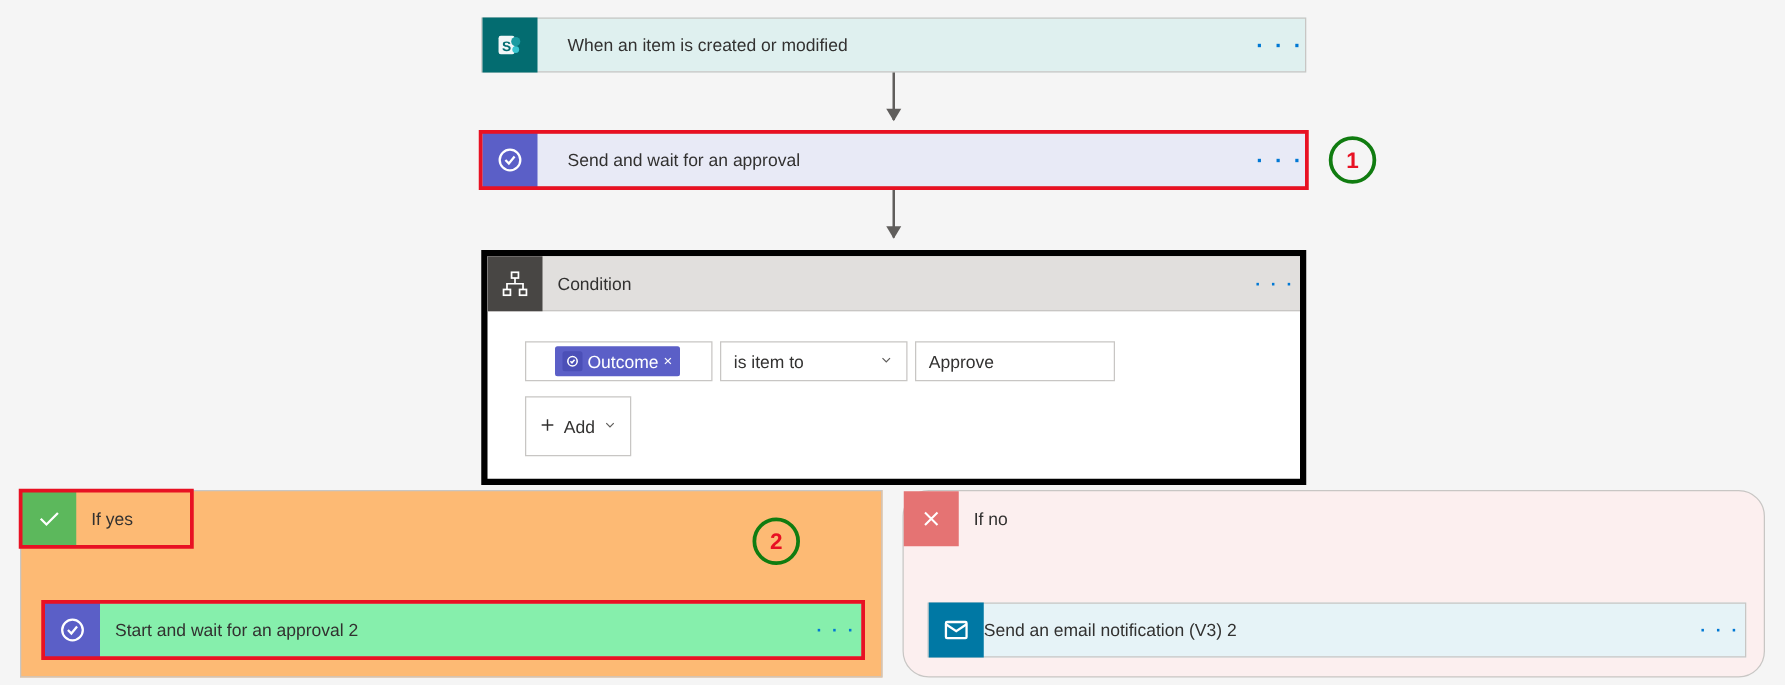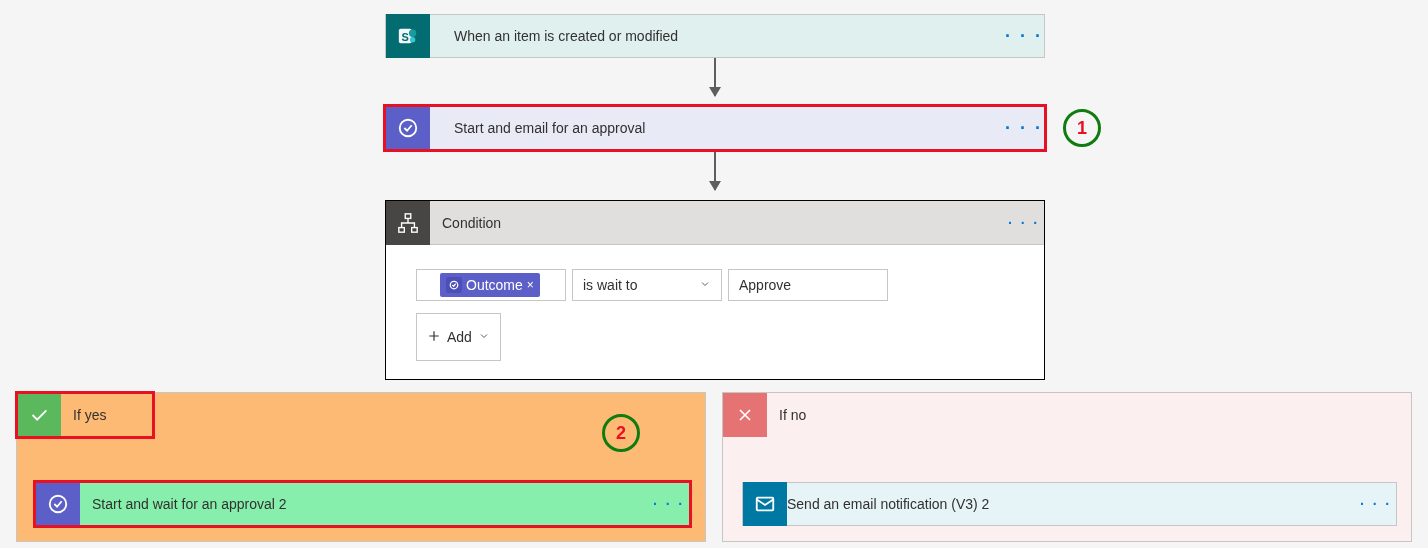--- a/index.html
+++ b/index.html
@@ -69,21 +69,21 @@
       display: flex;
       align-items: center;
       justify-content: center;
       color: #e81123;
       font-weight: bold;
       font-size: 18px;
       background: transparent;
     }
     .condition-panel {
       position: absolute;
-      border: 1px solid #000000;
+      border: 5px solid #000000;
       background: #fff;
     }
     .condition-header {
       display: flex;
       align-items: center;
       height: 44px;
       background: #e1dfdd;
       border-bottom: 1px solid #c8c6c4;
     }
     .condition-header .icon-box {
@@ -136,21 +136,21 @@
     .add-btn {
       display:inline-flex;align-items:center;gap:6px;
       border:1px solid #c8c6c4;padding:4px 10px;height:48px;
       background:#fff;cursor:pointer;
     }
     .ifyes-panel, .ifno-panel {
       position:absolute;
       border:1px solid #c8c6c4;
     }
     .ifyes-panel { background:#fdba74; }
-    .ifno-panel { background:#fcefef; }
+    .ifno-panel { background:#fcefef;border-radius:21px; }
     .branch-header {
       display:flex;align-items:center;height:44px;
     }
     .branch-header .branch-icon {
       width:44px;height:44px;display:flex;align-items:center;justify-content:center;
     }
     .branch-yes-icon { background:#5cb85c; }
     .branch-no-icon { background:#e57373; }
     .ifyes-highlight { outline:3px solid #e81123; outline-offset:-2px; }
     .inner-card {
@@ -188,21 +188,21 @@
 
   <div class="arrow" style="left:714px; top:58px; height:38px;"></div>
 
   <div class="flow-card approval-card highlight-red" style="left:385px; top:106px; width:660px;">
     <div class="icon-box approval-bg">
       <svg width="22" height="22" viewBox="0 0 24 24" fill="none" stroke="#fff" stroke-width="2">
           <circle cx="12" cy="12" r="9"></circle>
           <path d="M8 12l3 3 5-6"></path>
         </svg>
     </div>
-    <div class="title">Start and email for an approval</div>
+    <div class="title">Send and wait for an approval</div>
     <div class="more"><span class="more-dots">· · ·</span></div>
   </div>
   <div class="circle-badge" style="left:1063px; top:109px;">
     <span>1</span>
   </div>
 
   <div class="arrow" style="left:714px; top:152px; height:38px;"></div>
 
   <div class="condition-panel" style="left:385px; top:200px; width:660px;">
     <div class="condition-header">
@@ -225,21 +225,21 @@
               <svg width="10" height="10" viewBox="0 0 24 24" fill="none" stroke="#fff" stroke-width="3">
                   <circle cx="12" cy="12" r="9"></circle>
                   <path d="M8 12l3 3 5-6"></path>
                 </svg>
             </span>
             <span>Outcome</span>
             <span class="pill-x">×</span>
           </span>
         </div>
         <div class="operator-select">
-          <span>is wait to</span>
+          <span>is item to</span>
           <span>
             <svg width="12" height="12" viewBox="0 0 24 24" fill="none" stroke="#605e5c" stroke-width="2">
                 <path d="M6 9l6 6 6-6"></path>
               </svg>
           </span>
         </div>
         <div class="value-input">
           <span>Approve</span>
         </div>
       </div>

